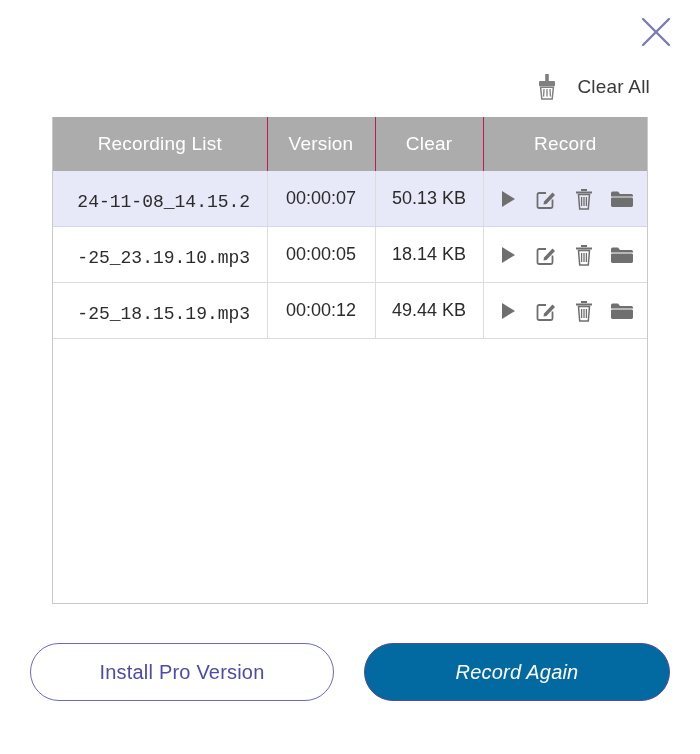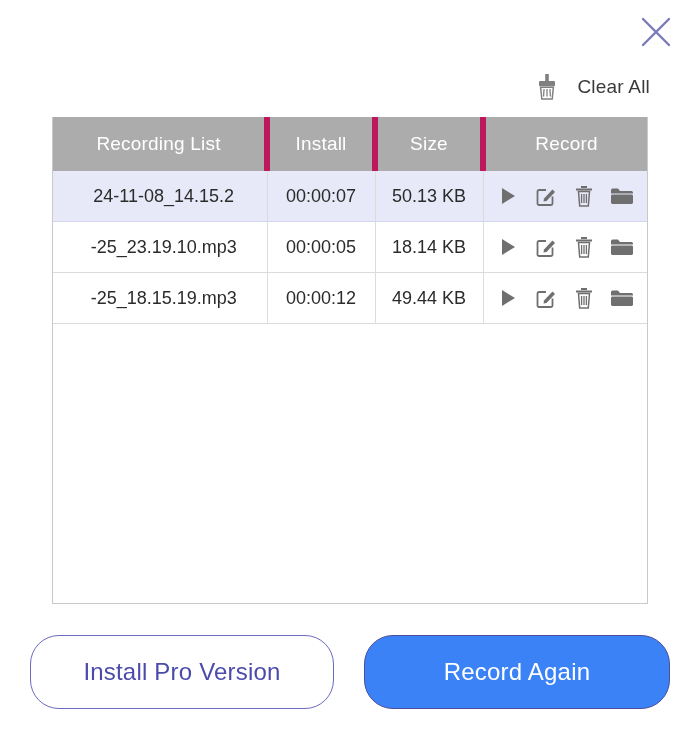--- a/index.html
+++ b/index.html
@@ -70,21 +70,21 @@
     width: 100%;
     border-collapse: collapse;
     table-layout: fixed;
   }
   .rec-table th {
     background: #acacac;
     color: #ffffff;
     font-weight: normal;
     font-size: 19px;
     height: 52px;
-    border-right: 6px solid #be185d;
+    border-right: 1px solid #be185d;
     text-align: center;
     letter-spacing: .2px;
   }
   .rec-table th:last-child { border-right: none; }
   .rec-table td {
     height: 48px;
     font-size: 18px;
     color: #2b2b2b;
     text-align: center;
     border-right: 1px solid #dcdcdc;
@@ -95,22 +95,23 @@
   .rec-table td:last-child { border-right: none; }
   .rec-table tr.selected td { background: #e8e9f8; }
   .rec-table tr.selected td { border-bottom-color: #d4d6ef; }
 
   .col-name  { width: 214px; }
   .col-dur   { width: 108px; }
   .col-size  { width: 108px; }
   .col-man   { width: 164px; }
 
   .name-cell {
-    padding: 0 6px 0 14px;
+    padding: 7px 6px 0 14px;
     text-align: center;
+    font-family: Liberation Mono, monospace;
   }
   .name-clip {
     display: block;
     overflow: hidden;
     white-space: nowrap;
     text-overflow: clip;
   }
 
   
   .manage-cell { padding: 0; }
@@ -135,42 +136,43 @@
     position: absolute;
     left: 30px;
     right: 30px;
     top: 643px;
     height: 58px;
     display: flex;
     align-items: center;
     justify-content: space-between;
   }
   .btn {
-    height: 74px;
+    height: 58px;
     border-radius: 29px;
-    font-size: 24px;
+    font-size: 20px;
     display: flex;
     align-items: center;
     justify-content: center;
     box-sizing: border-box;
     cursor: pointer;
     letter-spacing: .2px;
     text-align: right;
   }
   .btn-outline {
     width: 304px;
     background: #ffffff;
     border: 1.5px solid #6a6ac0;
     color: #4b4bab;
   }
   .btn-filled {
     width: 306px;
-    background: #3b82f6;
+    background: #0369a1;
     border: 1.5px solid #4d4d9c;
     color: #ffffff;
+    font-style: italic;
   }
 </style>
 </head>
 <body>
 
 <div class="close-btn">
   <span>
     <svg width="34" height="34" viewBox="0 0 34 34">
       <line x1="4" y1="4" x2="30" y2="30" stroke="#7b7bb8" stroke-width="2.4" stroke-linecap="round"></line>
       <line x1="30" y1="4" x2="4" y2="30" stroke="#7b7bb8" stroke-width="2.4" stroke-linecap="round"></line>
@@ -196,22 +198,22 @@
   <table class="rec-table">
     <colgroup>
       <col class="col-name">
         <col class="col-dur">
         <col class="col-size">
         <col class="col-man">
     </colgroup>
     <thead>
       <tr>
         <th>Recording List</th>
-        <th>Install</th>
-        <th>Size</th>
+        <th>Version</th>
+        <th>Clear</th>
         <th>Record</th>
       </tr>
     </thead>
     <tbody>
         <tr class="selected">
           <td class="name-cell">
             <span class="name-clip">24-11-08_14.15.2</span>
           </td>
           <td>00:00:07</td>
           <td>50.13 KB</td>

